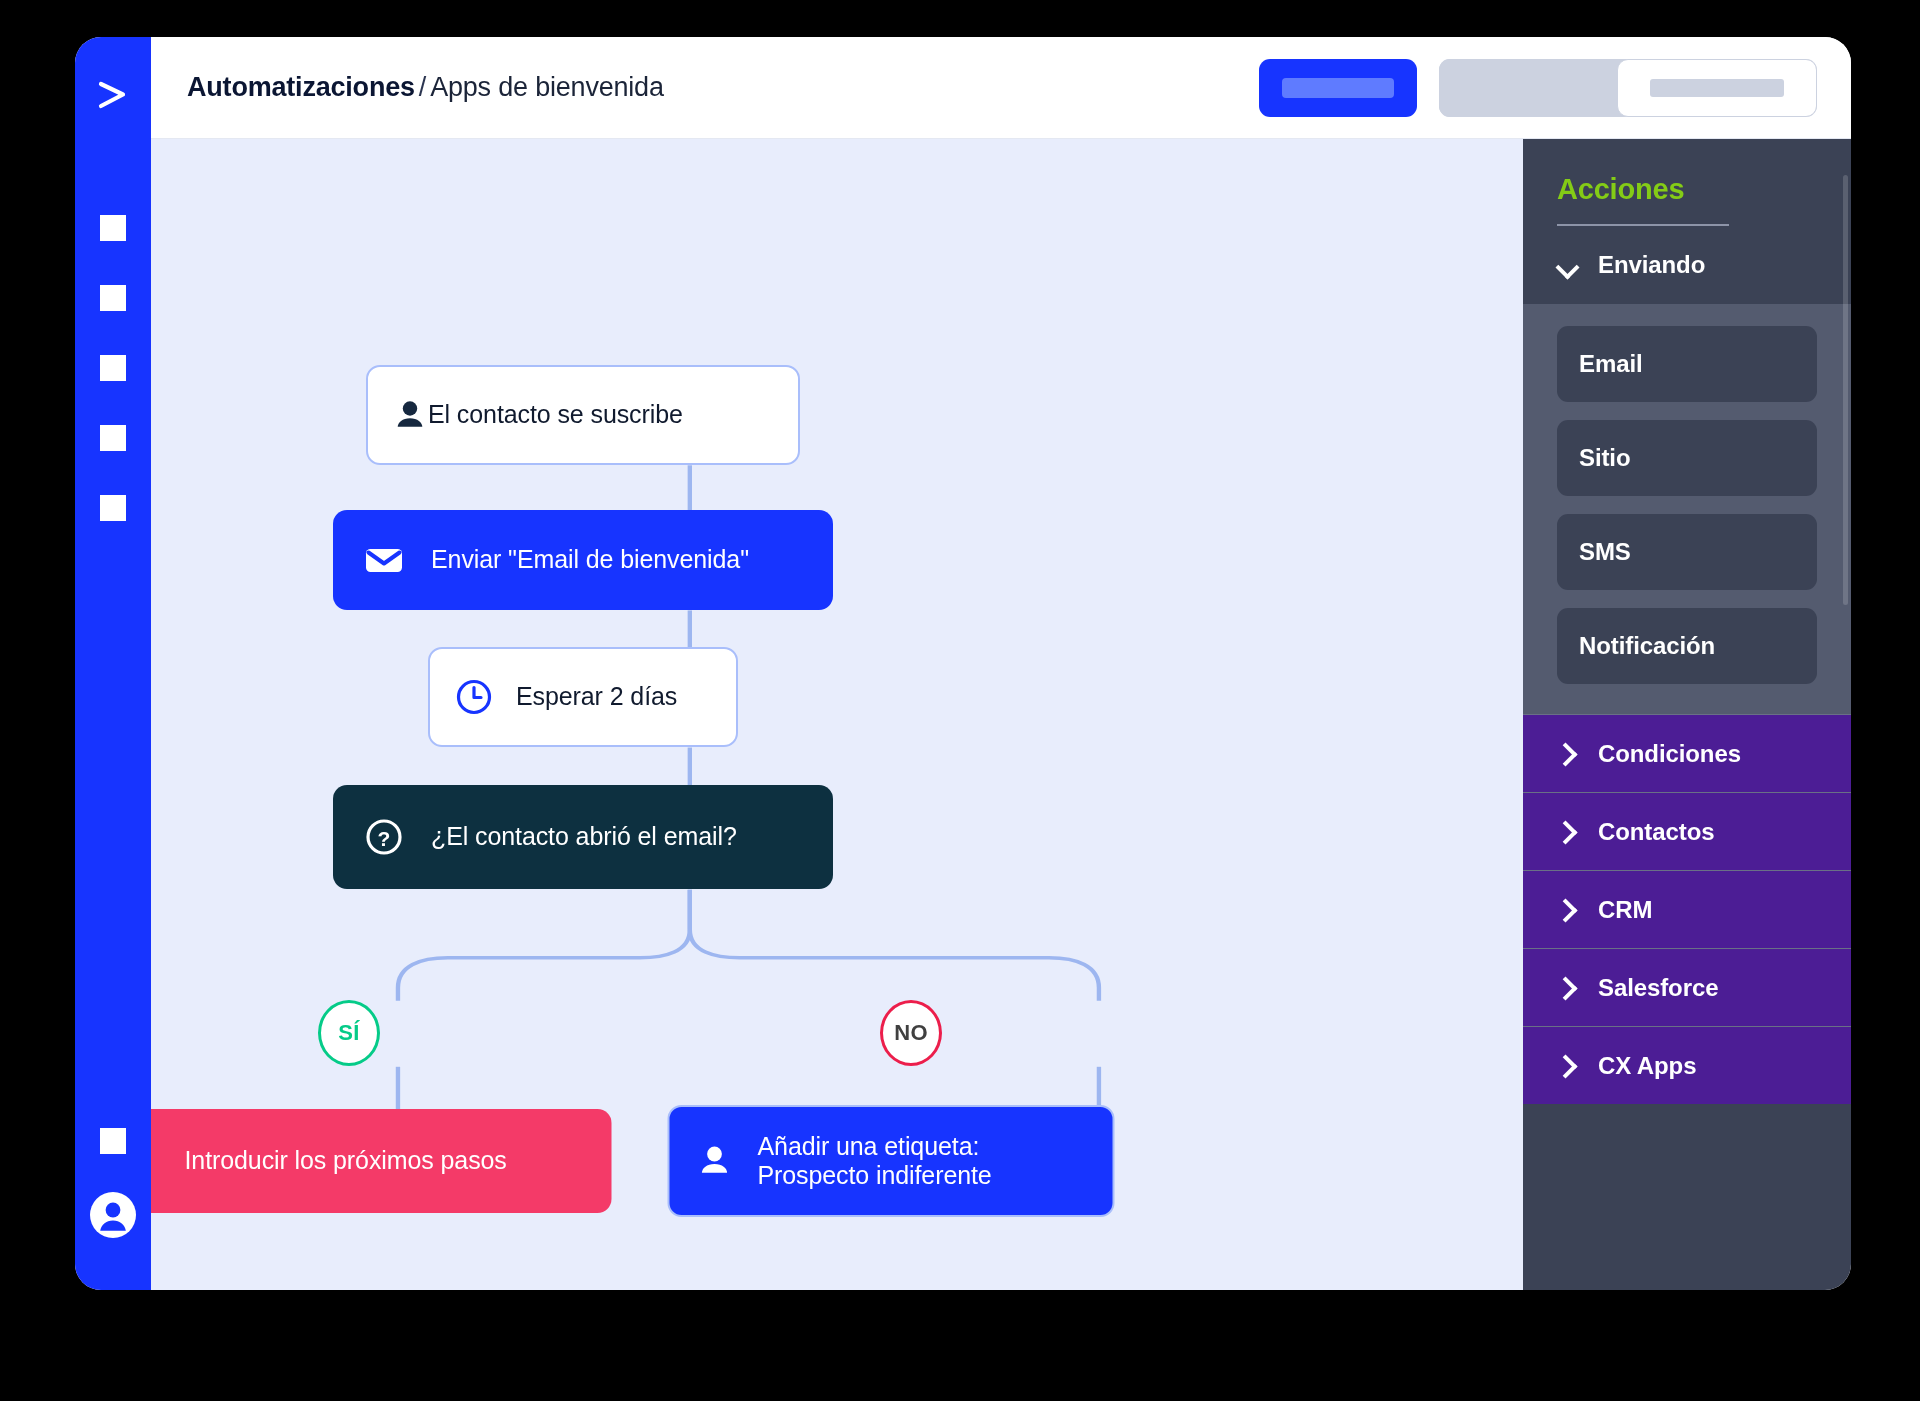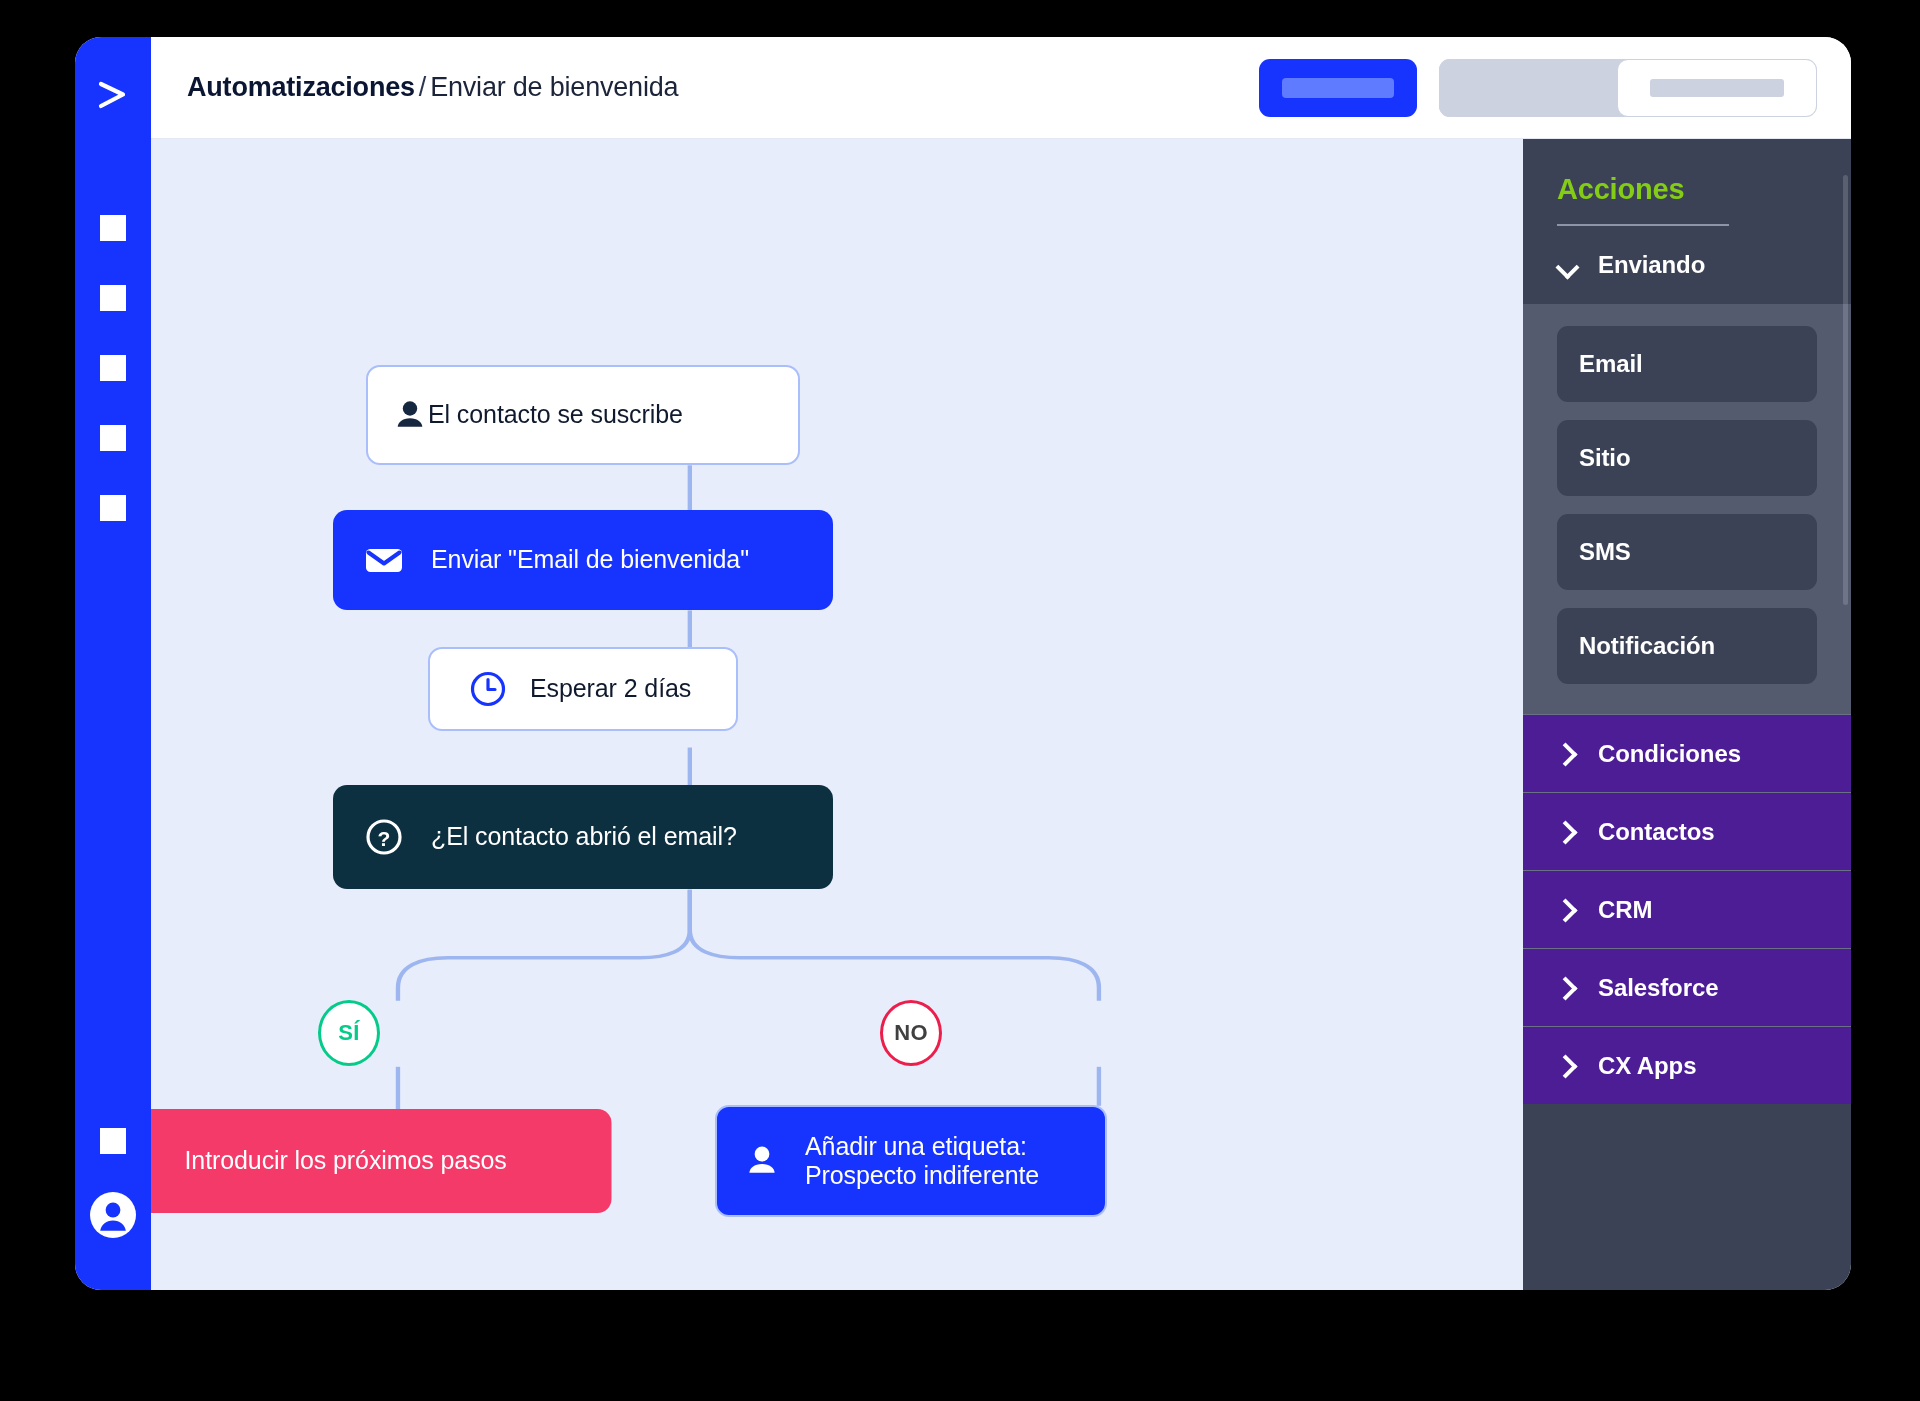--- a/index.html
+++ b/index.html
@@ -171,24 +171,24 @@
     width: 500px; height: 100px;
     background: #1734ff;
     padding: 0 30px;
     gap: 26px;
   }
   #node-email .node-label { color: #ffffff; font-weight: 500; }
 
   
   #node-wait {
     left: 432px; top: 508px;
-    width: 310px; height: 84px;
+    width: 310px; height: 100px;
     background: #ffffff;
     border: 2.5px solid #a9befb;
-    padding: 0 38px;
+    padding: 0 24px;
     gap: 22px;
   }
   #node-wait .node-label { color: #101a2e; font-weight: 400; }
 
   
   #node-condition {
     left: 432px; top: 646px;
     width: 500px; height: 104px;
     background: #0d3040;
     padding: 0 30px;
@@ -223,22 +223,22 @@
   #node-next-steps {
     left: 198px; top: 970px;
     width: 525px; height: 104px;
     background: #f43a68;
     padding: 0 30px;
     gap: 28px;
   }
   #node-next-steps .node-label { color: #ffffff; font-weight: 500; }
 
   #node-add-tag {
-    left: 760px; top: 966px;
-    width: 392px; height: 112px;
+    left: 740px; top: 966px;
+    width: 447px; height: 112px;
     background: #1734ff;
     border: 2.5px solid #a9befb;
     padding: 0 26px;
     gap: 24px;
   }
   #node-add-tag .node-label { color: #ffffff; font-weight: 500; font-size: 25px; }
 
   
   #actions-panel {
     flex: 0 0 328px;
@@ -334,21 +334,21 @@
         <circle cx="23" cy="18" r="7.4" fill="#1734ff"></circle>
         <path d="M23 28.5c-7 0-12 4.6-12.8 10.2h25.6C35 33.1 30 28.5 23 28.5z" fill="#1734ff"></path>
       </svg>
     </div>
   </div>
 
   <div id="content-col">
 
     <div id="topbar">
       <div id="breadcrumb">
-        <span class="crumb-strong">Automatizaciones</span><span class="crumb-sep">/</span><span class="crumb-light">Enviar de bienvenida</span>
+        <span class="crumb-strong">Automatizaciones</span><span class="crumb-sep">/</span><span class="crumb-light">Apps de bienvenida</span>
       </div>
 
       <div id="topbar-actions">
         <div id="primary-ghost-btn" title="">
           <span class="bar"></span>
         </div>
         <div id="segmented-group">
           <div id="segmented-left" title=""></div>
           <div id="segmented-right" title="">
             <span class="bar"></span>

